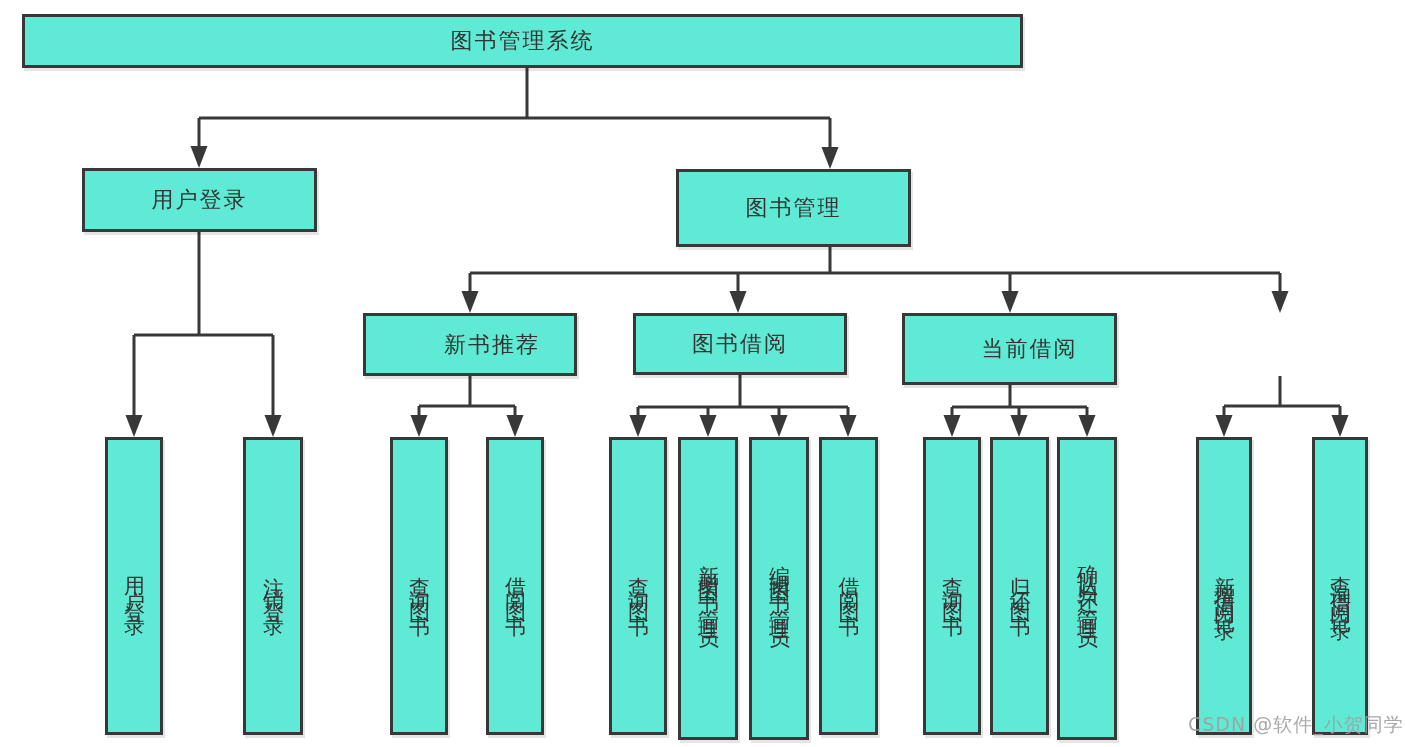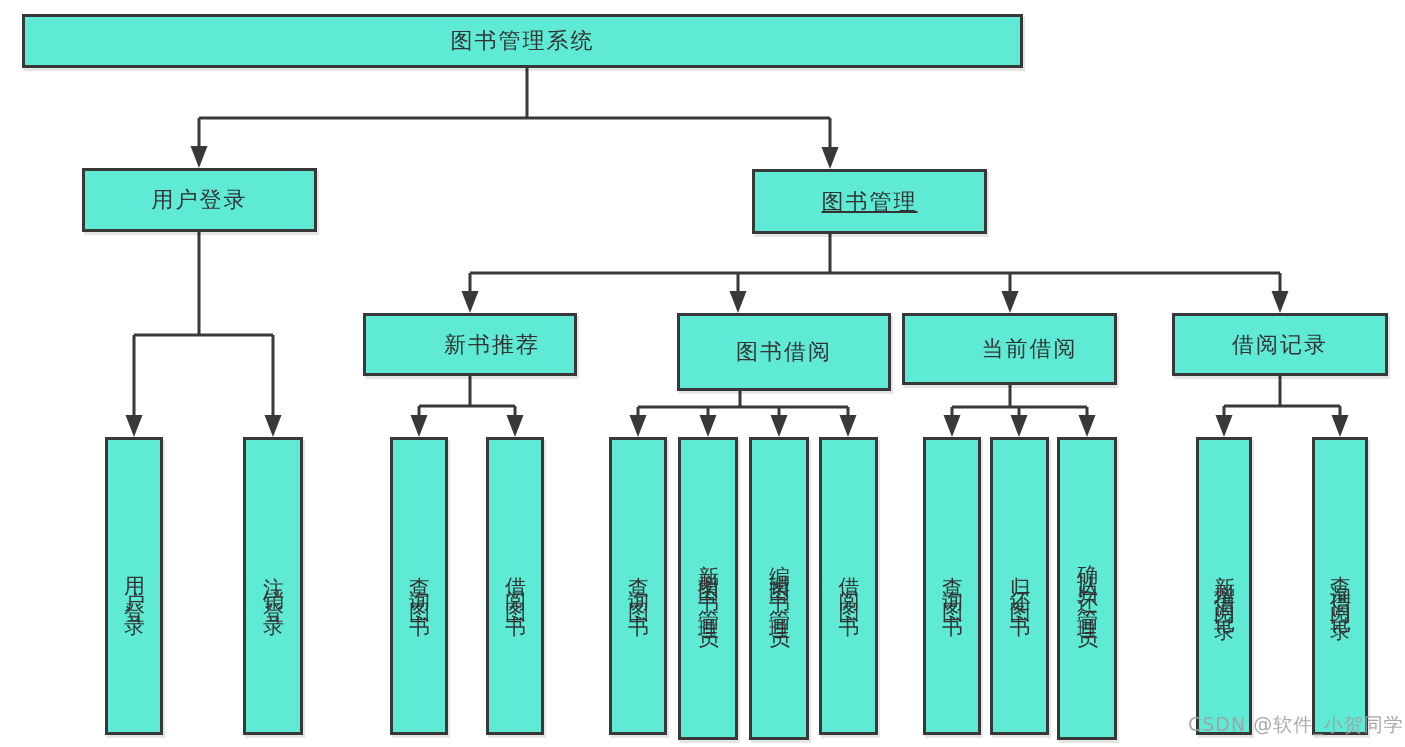--- a/index.html
+++ b/index.html
@@ -100,35 +100,32 @@
     </g>
   </svg>
 
   <div class="node hnode" style="left:22px; top:14px; width:1001px; height:54px;">
     <span class="label">图书管理系统</span>
   </div>
 
   <div class="node hnode" style="left:82px; top:168px; width:235px; height:64px;">
     <span class="label">用户登录</span>
   </div>
-  <div class="node hnode" style="left:752px; top:169px; width:235px; height:65px;text-decoration:underline;">
+  <div class="node hnode" style="left:676px; top:169px; width:235px; height:78px;">
     <span class="label">图书管理</span>
   </div>
 
   <div class="node hnode" style="left:363px; top:313px; width:214px; height:63px;padding-left:44px;">
     <span class="label">新书推荐</span>
   </div>
-  <div class="node hnode" style="left:633px; top:313px; width:214px; height:78px;margin-left:44px;">
+  <div class="node hnode" style="left:633px; top:313px; width:214px; height:62px;">
     <span class="label">图书借阅</span>
   </div>
   <div class="node hnode" style="left:902px; top:313px; width:215px; height:72px;padding-left:40px;">
     <span class="label">当前借阅</span>
-  </div>
-  <div class="node hnode" style="left:1172px; top:313px; width:216px; height:63px;">
-    <span class="label">借阅记录</span>
   </div>
 
   <div class="node vnode" style="left:105px; top:437px; width:58px; height:298px;">
     <span class="label">用户登录</span>
   </div>
   <div class="node vnode" style="left:243px; top:437px; width:60px; height:298px;">
     <span class="label">注销登录</span>
   </div>
 
   <div class="node vnode" style="left:390px; top:437px; width:58px; height:298px;">

